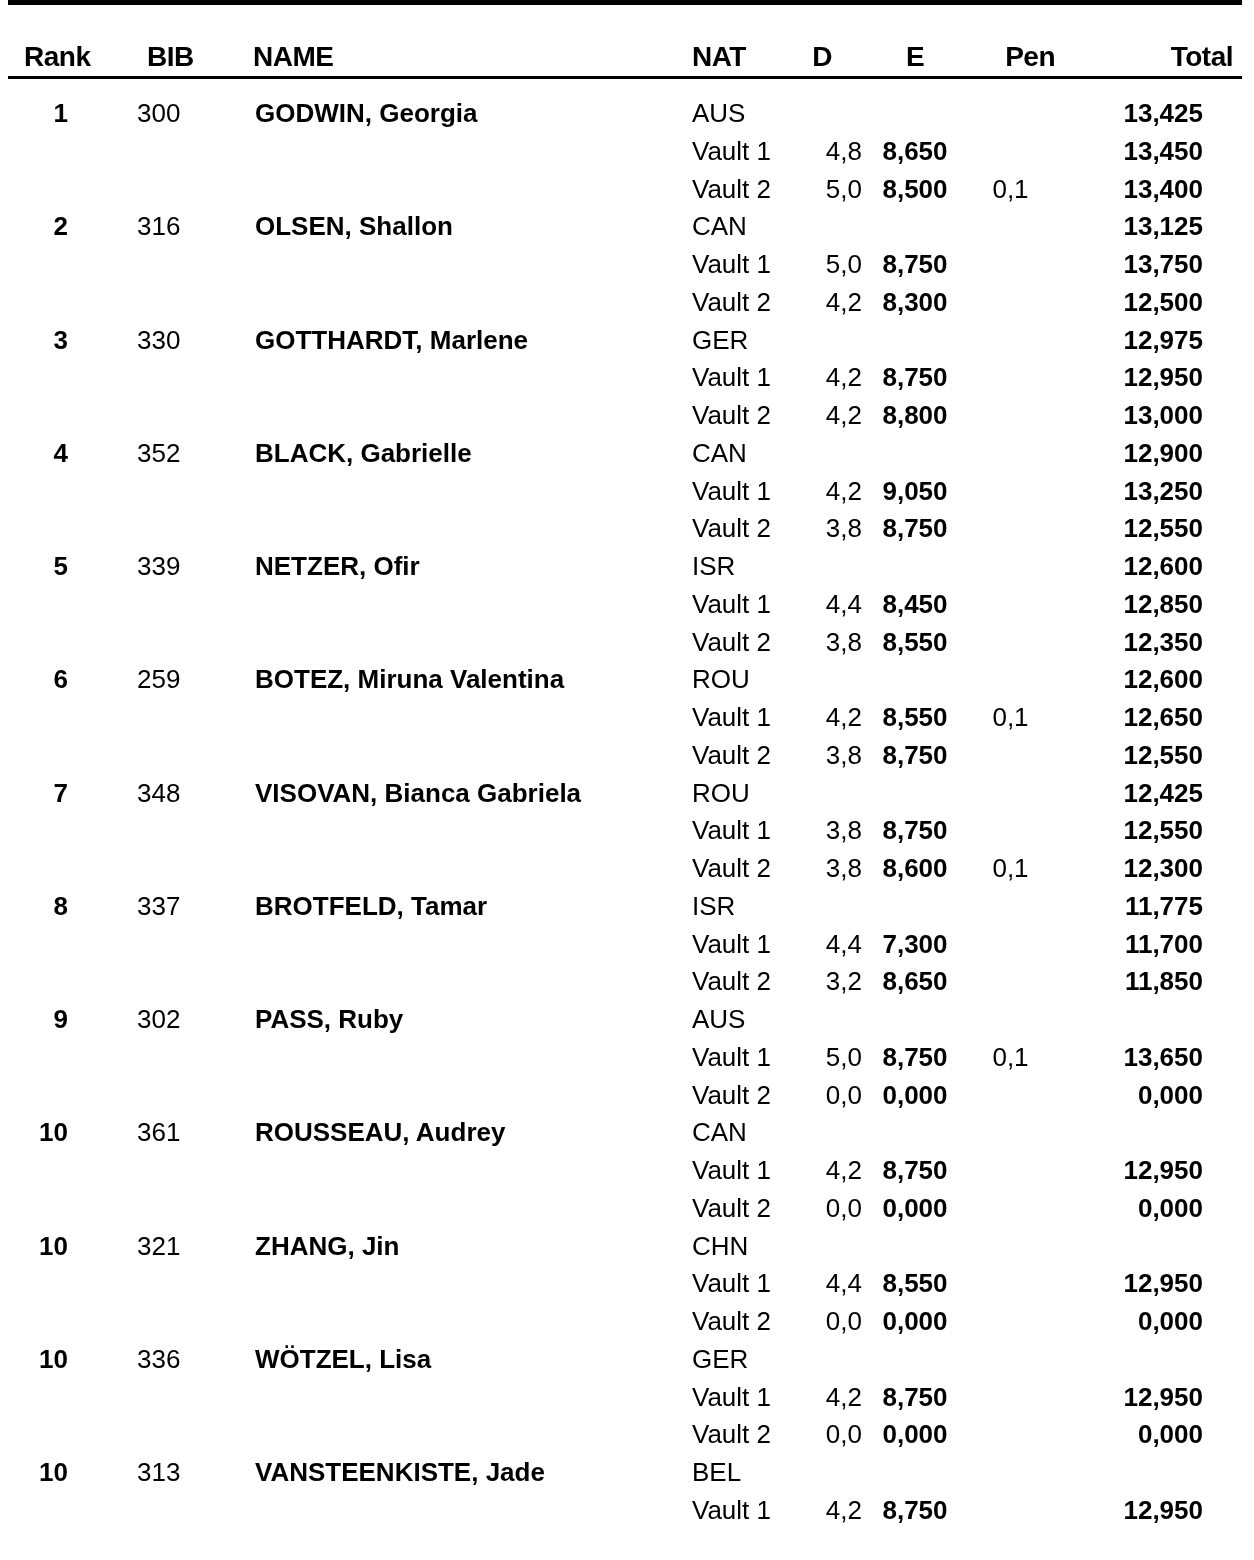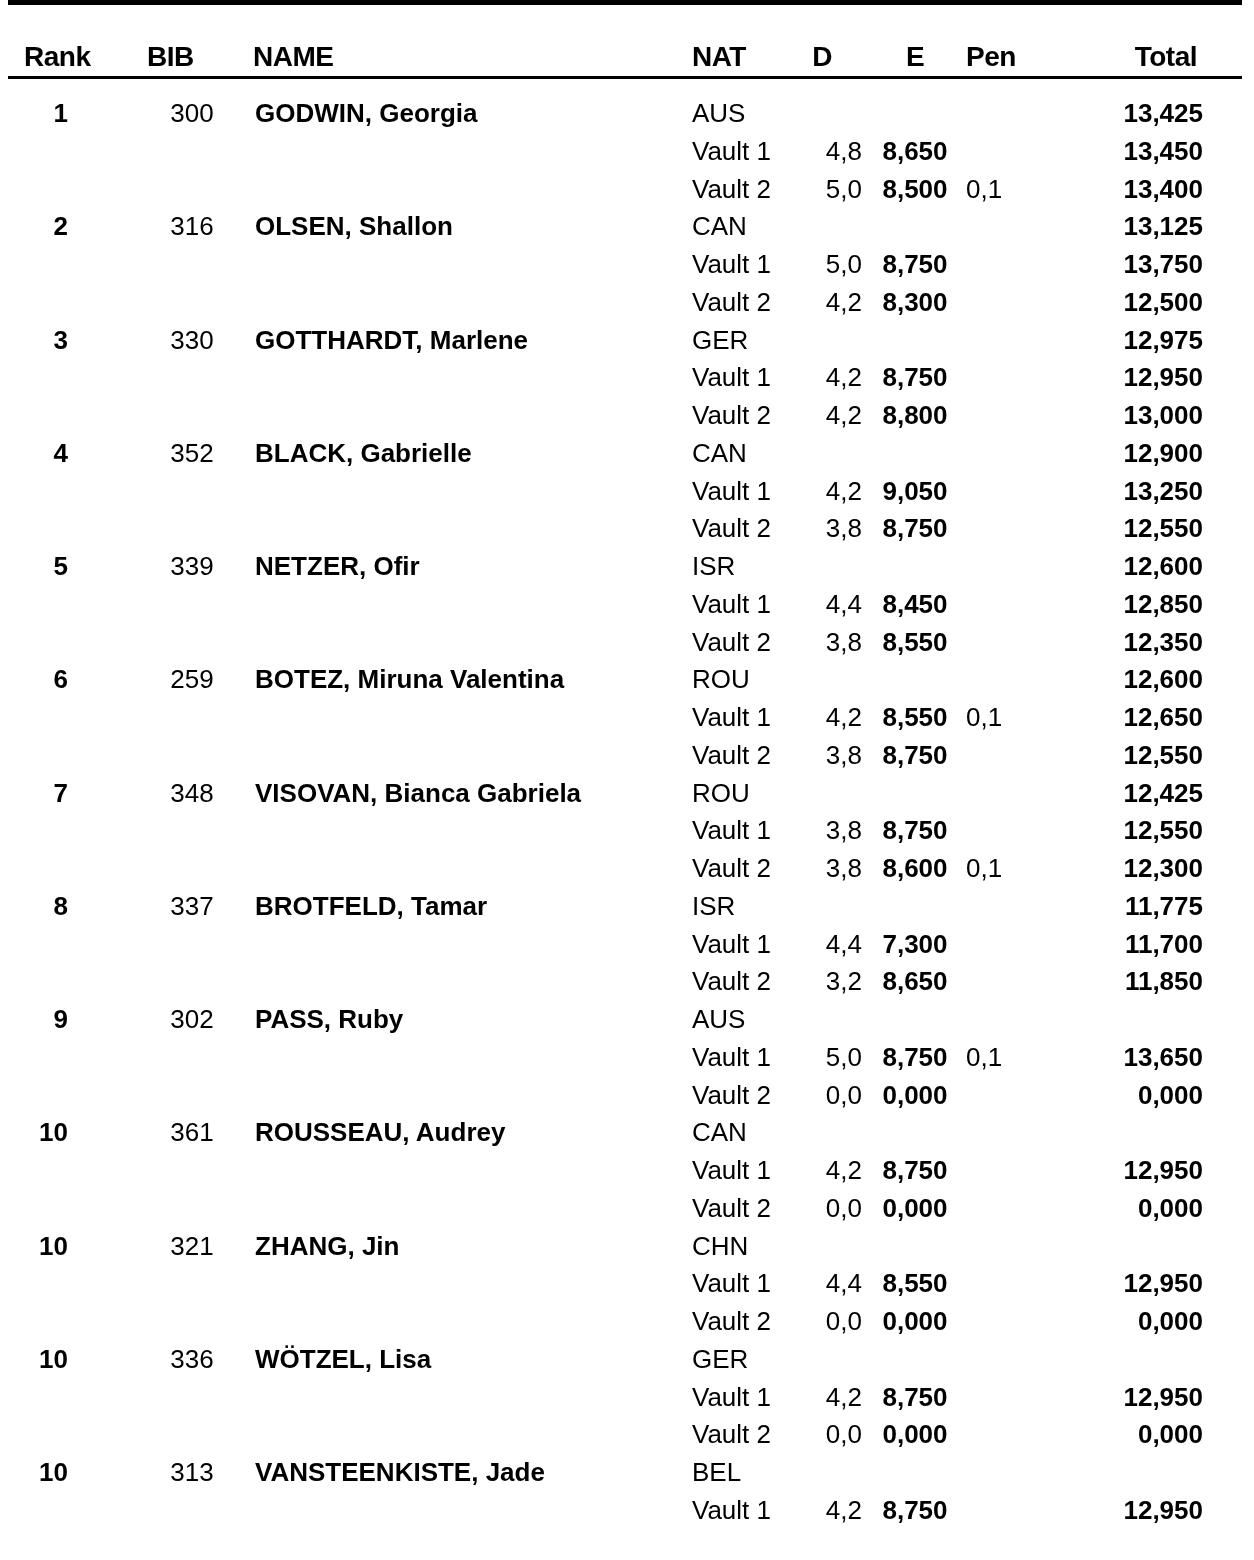--- a/index.html
+++ b/index.html
@@ -28,36 +28,36 @@
     position: absolute; top: 0; height: 38px; line-height: 38px;
     font-weight: bold; font-size: 28px; letter-spacing: -0.5px;
     white-space: nowrap;
   }
   .h-rank  { left: 24px; }
   .h-bib   { left: 147px; }
   .h-name  { left: 253px; }
   .h-nat   { left: 692px; }
   .h-d     { left: 782px; width: 80px; text-align: center; }
   .h-e     { left: 870px; width: 90px; text-align: center; }
-  .h-pen   { left: 966px; width: 89px; text-align: left; }
-  .h-total { left: 1045px; width: 158px; text-align: right; padding-right: 6px; box-sizing: border-box; }
+  .h-pen   { left: 966px; width: 89px; text-align: right; }
+  .h-total { left: 1081px; width: 158px; text-align: right; padding-right: 6px; box-sizing: border-box; }
 
   .rows { position: absolute; left: 0; top: 95px; width: 1254px; }
   .row  { position: relative; height: 37.75px; }
   .cell {
     position: absolute; top: 0; height: 37.75px; line-height: 37.75px;
     font-size: 26px; white-space: nowrap;
   }
   .c-rank  { left: 0;     width: 68px;  text-align: right; font-weight: bold; }
-  .c-bib   { left: 147px; width: 90px;  text-align: center; }
+  .c-bib   { left: 137px; width: 90px;  text-align: left; }
   .c-name  { left: 255px; width: 430px; text-align: left; font-weight: bold; }
   .c-nat   { left: 692px; width: 95px;  text-align: left; }
   .c-d     { left: 782px; width: 80px;  text-align: right; }
   .c-e     { left: 870px; width: 90px;  text-align: center; font-weight: bold; }
-  .c-pen   { left: 966px; width: 89px;  text-align: left; }
+  .c-pen   { left: 966px; width: 89px;  text-align: center; }
   .c-total { left: 1045px; width: 158px; text-align: right; font-weight: bold; }
 </style>
 </head>
 <body>
 
 <div class="page">
   <div class="top-rule"></div>
 
   <div class="header-row">
     <span class="hcell h-rank">Rank</span>

